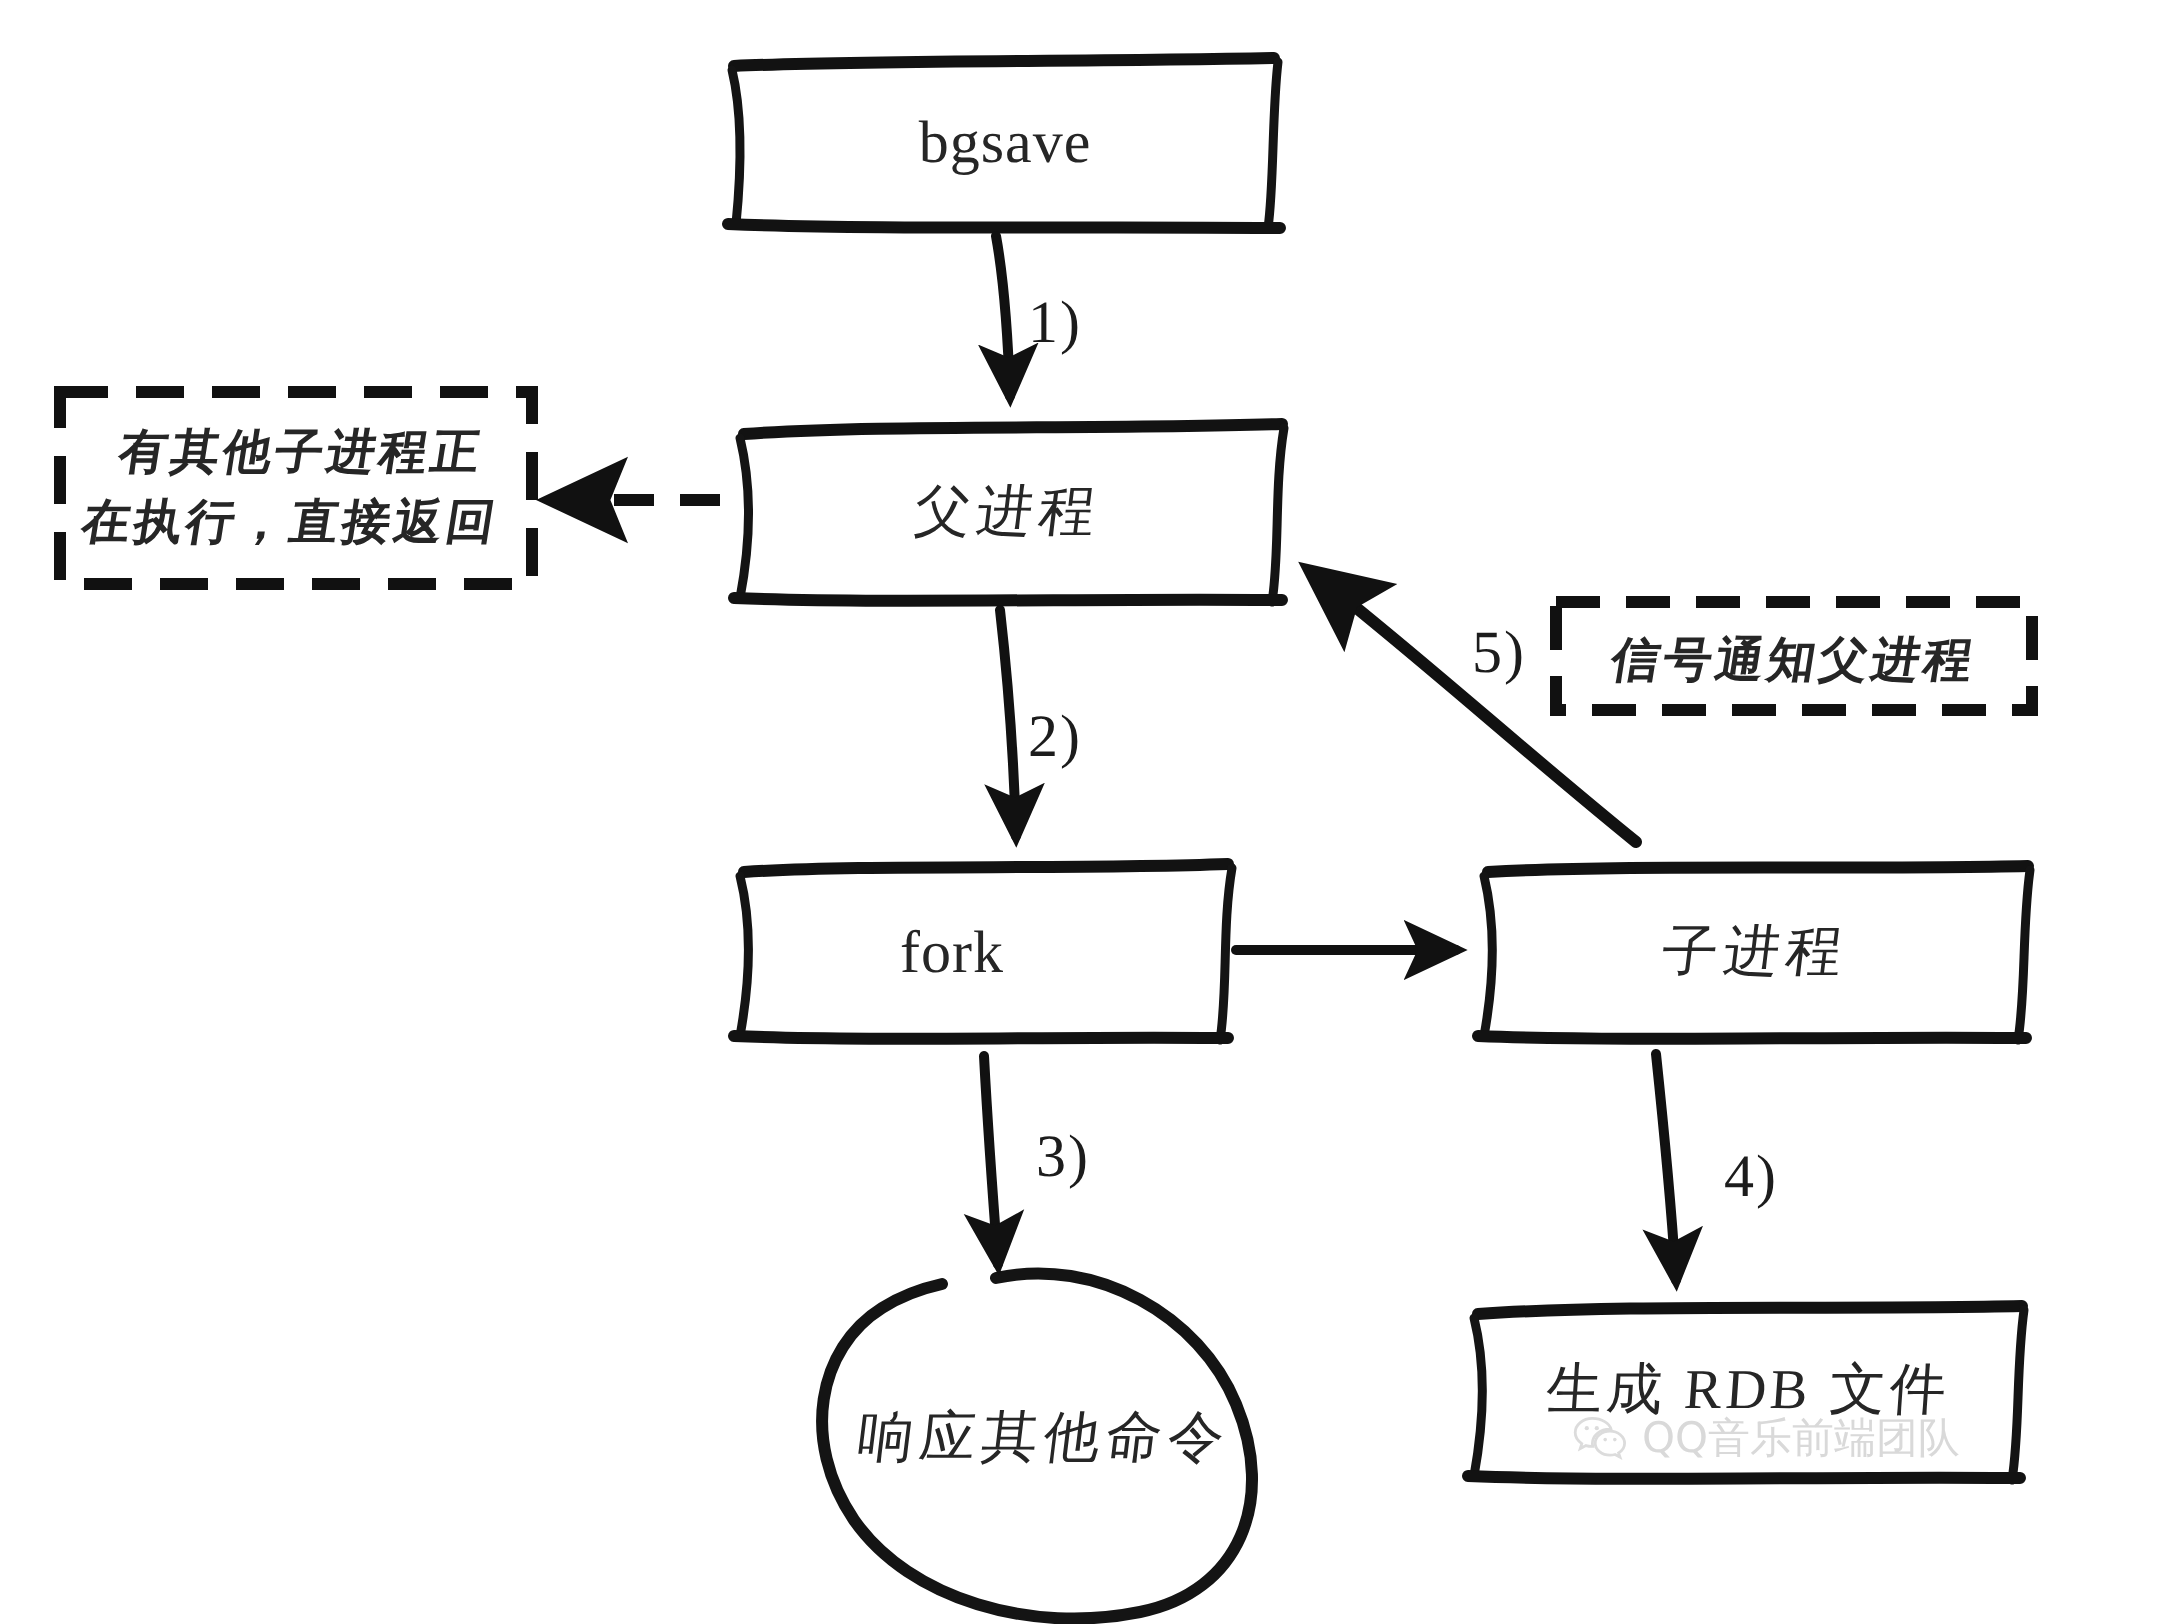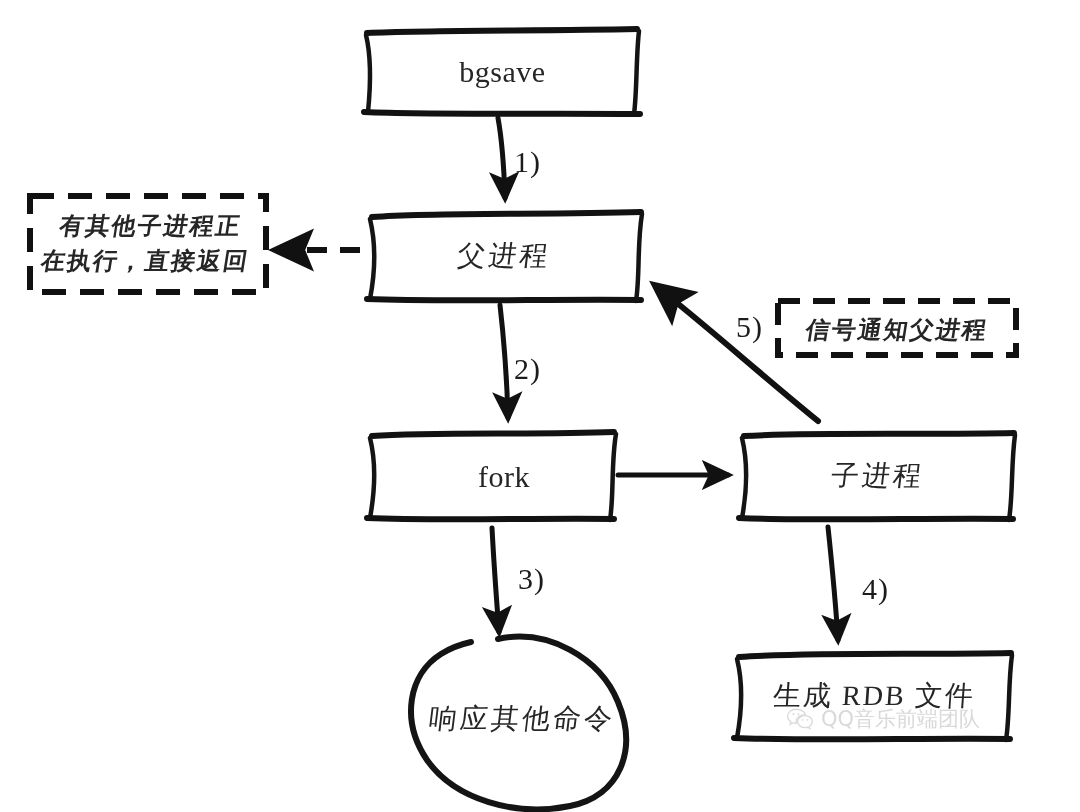--- a/index.html
+++ b/index.html
@@ -167,21 +167,21 @@
 
   <path d="M 360 250 L 278 250" fill="none" stroke="#111111" stroke-width="6" stroke-dasharray="20 13" stroke-linecap="butt" marker-end="url(#arrowSolidBig)"></path>
 </svg>
 
 <div class="layer">
 
   <div class="node-label lat" style="left:365px; top:57px; width:275px;">bgsave</div>
 
   <div class="node-label cjk" style="left:368px; top:242px; width:272px;">父进程</div>
 
-  <div class="node-label lat" style="left:380px; top:462px; width:248px;">fork</div>
+  <div class="node-label lat" style="left:352px; top:462px; width:248px;">fork</div>
 
   <div class="node-label cjk" style="left:740px; top:462px; width:275px;">子进程</div>
 
   <div class="node-label mixed" style="left:735px; top:682px; width:278px;">生成 RDB 文件</div>
 
   <div class="node-label cjk" style="left:412px; top:705px; width:220px;">响应其他命令</div>
 
   <div class="node-label cjk-note" style="left:36px; top:209px; width:224px;">
     <div>有其他子进程正</div>
     <div>在执行，直接返回</div>

